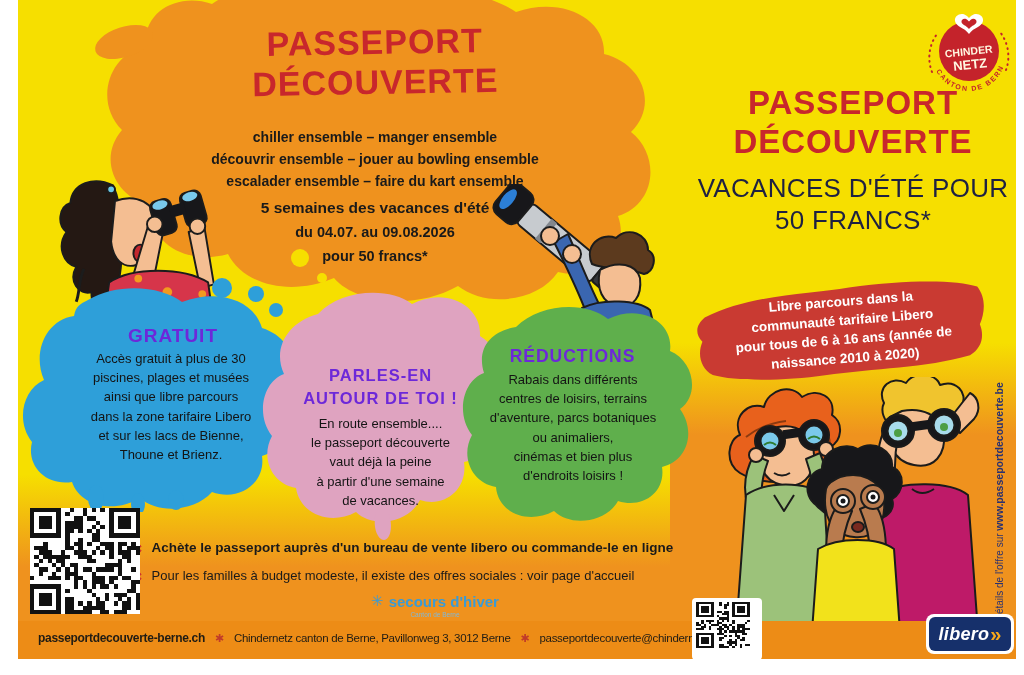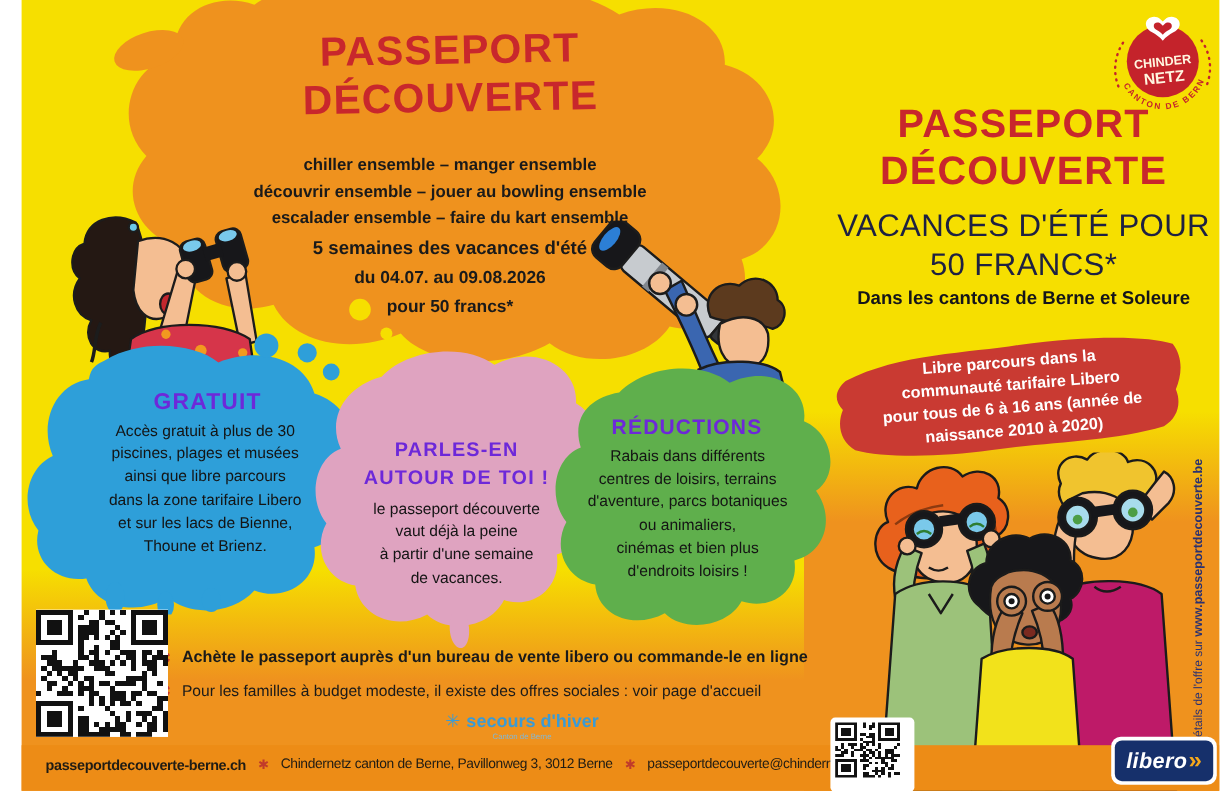--- a/index.html
+++ b/index.html
@@ -37,21 +37,21 @@
   .note-row{display:flex;align-items:flex-start;gap:9px;z-index:5;}
   .note-star{color:#CF372B;font-size:15px;line-height:17px;}
   .note-text-1{font-size:13.5px;font-weight:700;}
   .note-text-2{font-size:13px;font-weight:500;}
 
   .sponsor{left:340px;top:592px;width:190px;z-index:5;}
   .sponsor-row{display:flex;align-items:center;justify-content:center;gap:5px;color:#3A9BD5;}
   .sponsor-name{font-size:15px;font-weight:700;}
   .sponsor-sub{font-size:6.5px;color:#7FB8D9;text-align:center;margin-top:1px;}
 
-  .footer-row{left:38px;top:631px;width:960px;display:flex;gap:10px;
+  .footer-row{left:38px;top:631px;width:960px;display:flex;align-items:center;gap:10px;
       color:#201c14;z-index:6;letter-spacing:-0.3px;}
   .footer-web{font-size:12px;font-weight:700;}
   .footer-addr,.footer-mail{font-size:11.5px;font-weight:500;}
   .footer-star{color:#C13B2A;font-size:11px;}
 
   .side-note{left:848px;top:467px;width:306px;height:16px;transform:rotate(-90deg);
       color:#2A3170;font-size:10px;z-index:6;white-space:nowrap;}
   .side-note b{font-size:10.5px;}
 
   .qr-box{background:#ffffff;z-index:6;}
@@ -171,20 +171,21 @@
     <path fill="#DFA3C0" d="M58,40 C80,16 128,12 152,30 C186,12 222,32 220,62 C244,76 246,112 226,128
       C240,152 230,182 204,188 C208,216 184,234 160,226 C148,250 112,254 96,238 C70,252 40,240 36,214
       C12,210 0,184 12,162 C-4,142 2,108 24,100 C12,74 28,48 58,40 Z"></path>
     <path fill="#DFA3C0" d="M116,238 C112,254 118,266 124,266 C130,266 134,252 128,238 Z"></path>
   </svg>
   <div class="abs c bubble-title z5" style="left:288px;top:364px;width:185px;font-size:16.5px;line-height:23px;">
     <div>PARLES-EN</div>
     <div>AUTOUR DE TOI !</div>
   </div>
   <div class="abs c bubble-text z5" style="left:283px;top:414px;width:195px;">
+    <div>En route ensemble....</div>
     <div>le passeport découverte</div>
     <div>vaut déjà la peine</div>
     <div>à partir d'une semaine</div>
     <div>de vacances.</div>
   </div>
 
   <svg class="abs" style="left:456px;top:293px;z-index:4;" width="240" height="240" viewBox="0 0 240 240">
     <path fill="#5FAF4C" d="M60,34 C84,10 130,8 152,26 C186,10 218,30 214,58 C238,68 244,102 224,116
       C240,138 232,168 206,174 C210,200 186,216 162,208 C150,230 114,234 98,218 C72,232 42,220 40,194
       C16,190 4,164 16,142 C0,122 6,88 28,80 C20,54 36,38 60,34 Z"></path>
@@ -200,21 +201,20 @@
   </div>
 
   <div class="abs c title-red right-title">
     <div>PASSEPORT</div>
     <div>DÉCOUVERTE</div>
   </div>
   <div class="abs c right-sub">
     <div>VACANCES D'ÉTÉ POUR</div>
     <div>50 FRANCS*</div>
   </div>
-  <div class="abs c right-region">Dans les cantons de Berne et Soleure</div>
 
   <svg class="abs" style="left:692px;top:278px;z-index:2;" width="300" height="106" viewBox="0 0 300 106">
     <path fill="#C93A32" transform="rotate(-4 150 53)" d="M14,30 C60,10 120,14 160,10 C220,6 268,10 288,18
       C296,30 294,44 288,56 C292,68 288,80 276,86 C230,96 180,92 130,96 C90,99 40,96 18,88
       C6,80 4,66 10,54 C2,44 6,36 14,30 Z"></path>
   </svg>
   <div class="abs c brush-text">
     <div>Libre parcours dans la</div>
     <div>communauté tarifaire Libero</div>
     <div>pour tous de 6 à 16 ans (année de</div>

